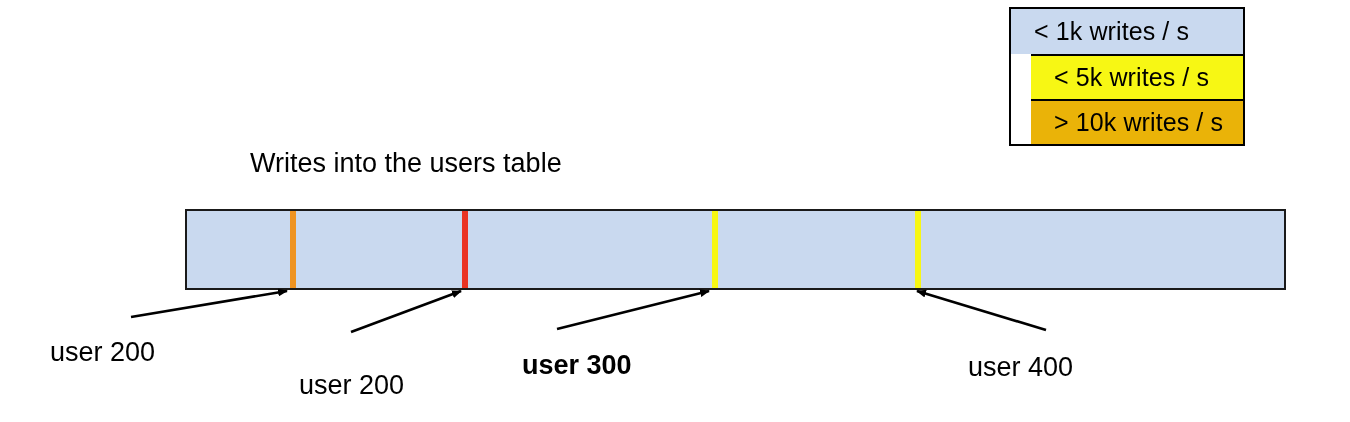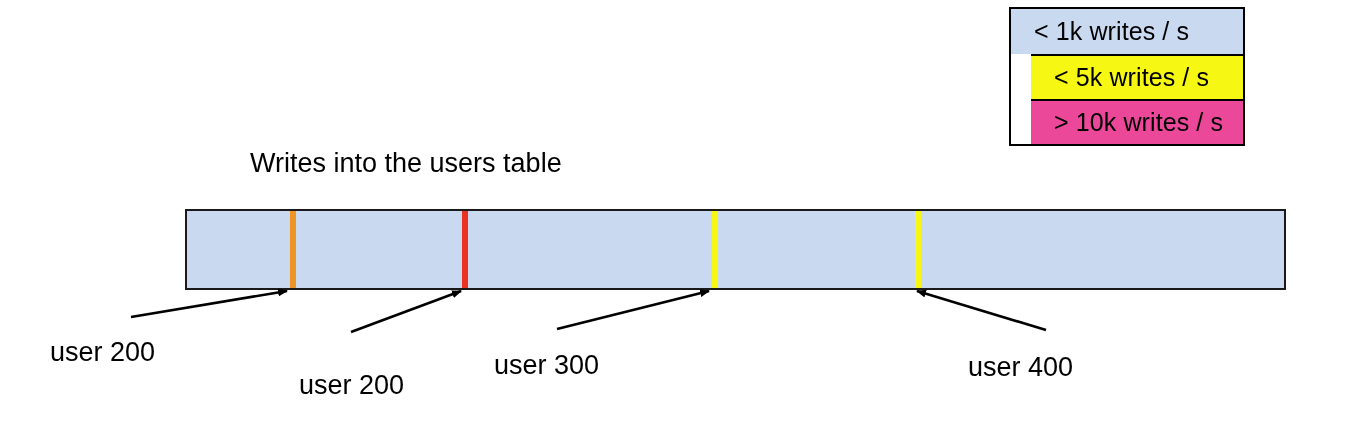--- a/index.html
+++ b/index.html
@@ -92,21 +92,21 @@
 </head>
 <body>
 
 <div id="legend">
   <div class="legend-row" style="background: rgb(201, 217, 239);">
     <span>&lt; 1k writes / s</span>
   </div>
   <div class="legend-row" style="background: rgb(247, 247, 20);">
     <span>&lt; 5k writes / s</span>
   </div>
-  <div class="legend-row" style="background: #ec4899;">
+  <div class="legend-row" style="background: #eab308;">
     <span>&gt; 10k writes / s</span>
   </div>
 </div>
 
 <div id="chart-title">Writes into the users table</div>
 
 <div id="bar" style="background: rgb(201, 217, 239); border-color: rgb(26, 26, 26);">
   <div class="marker" style="left: 103px; background: rgb(239, 148, 34);"></div>
   <div class="marker" style="left: 275px; background: rgb(234, 51, 35);"></div>
   <div class="marker" style="left: 525px; background: rgb(247, 247, 20);"></div>
@@ -120,14 +120,14 @@
     </marker>
   </defs>
   <line x1="131" y1="317" x2="287" y2="291" stroke="#000000" stroke-width="2.6" marker-end="url(#ah)"></line>
   <line x1="351" y1="332" x2="461" y2="291" stroke="#000000" stroke-width="2.6" marker-end="url(#ah)"></line>
   <line x1="557" y1="329" x2="709" y2="291" stroke="#000000" stroke-width="2.6" marker-end="url(#ah)"></line>
   <line x1="1046" y1="330" x2="917" y2="291" stroke="#000000" stroke-width="2.6" marker-end="url(#ah)"></line>
 </svg>
 
 <div class="user-label" style="left: 50px; top: 339px;">user 200</div>
 <div class="user-label" style="left: 272px; top: 372px; margin-left: 27px;">user 200</div>
-<div class="user-label" style="left: 494px; top: 352px;">user 300</div>
+<div class="user-label" style="left: 522px; top: 352px; font-weight: bold;">user 300</div>
 <div class="user-label" style="left: 968px; top: 354px;">user 400</div>
 
 </body></html>

